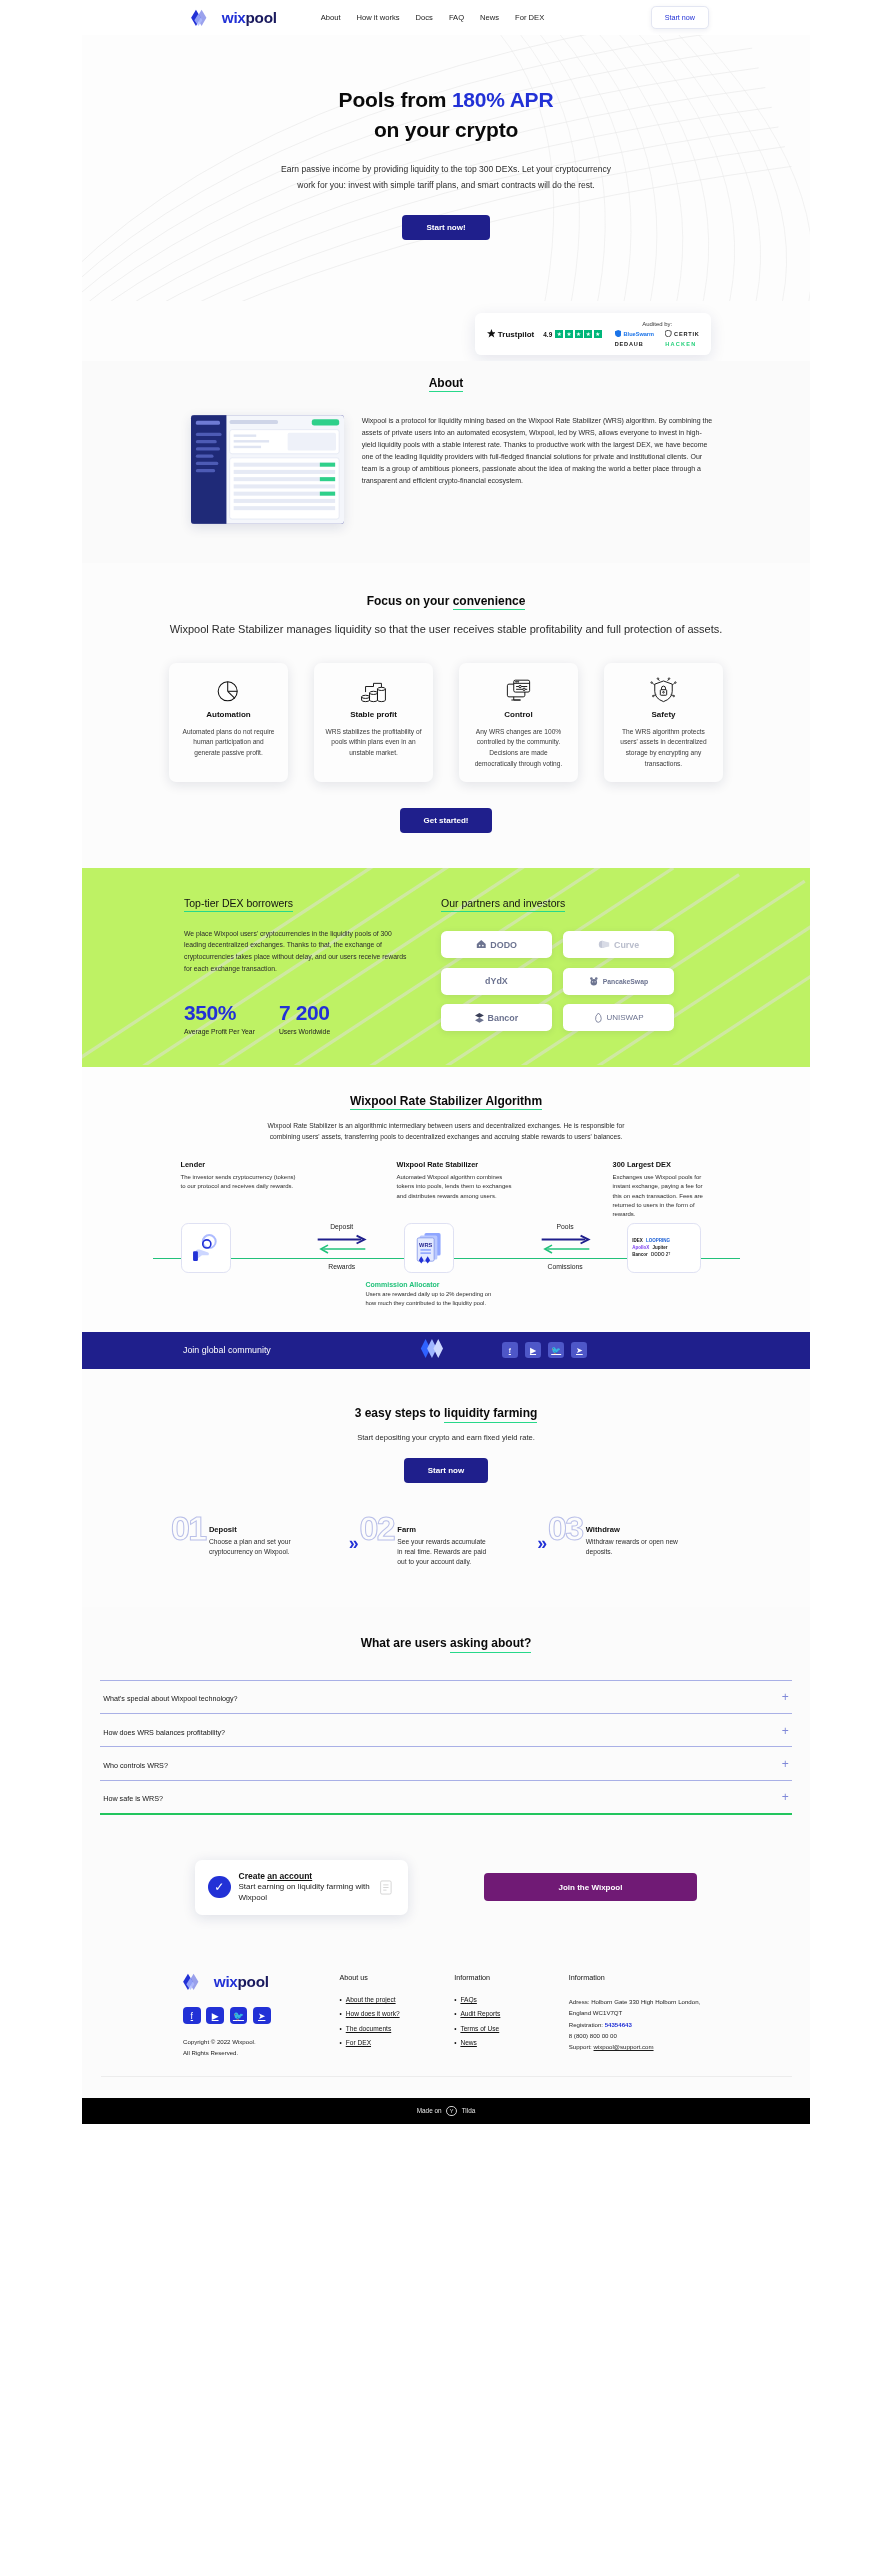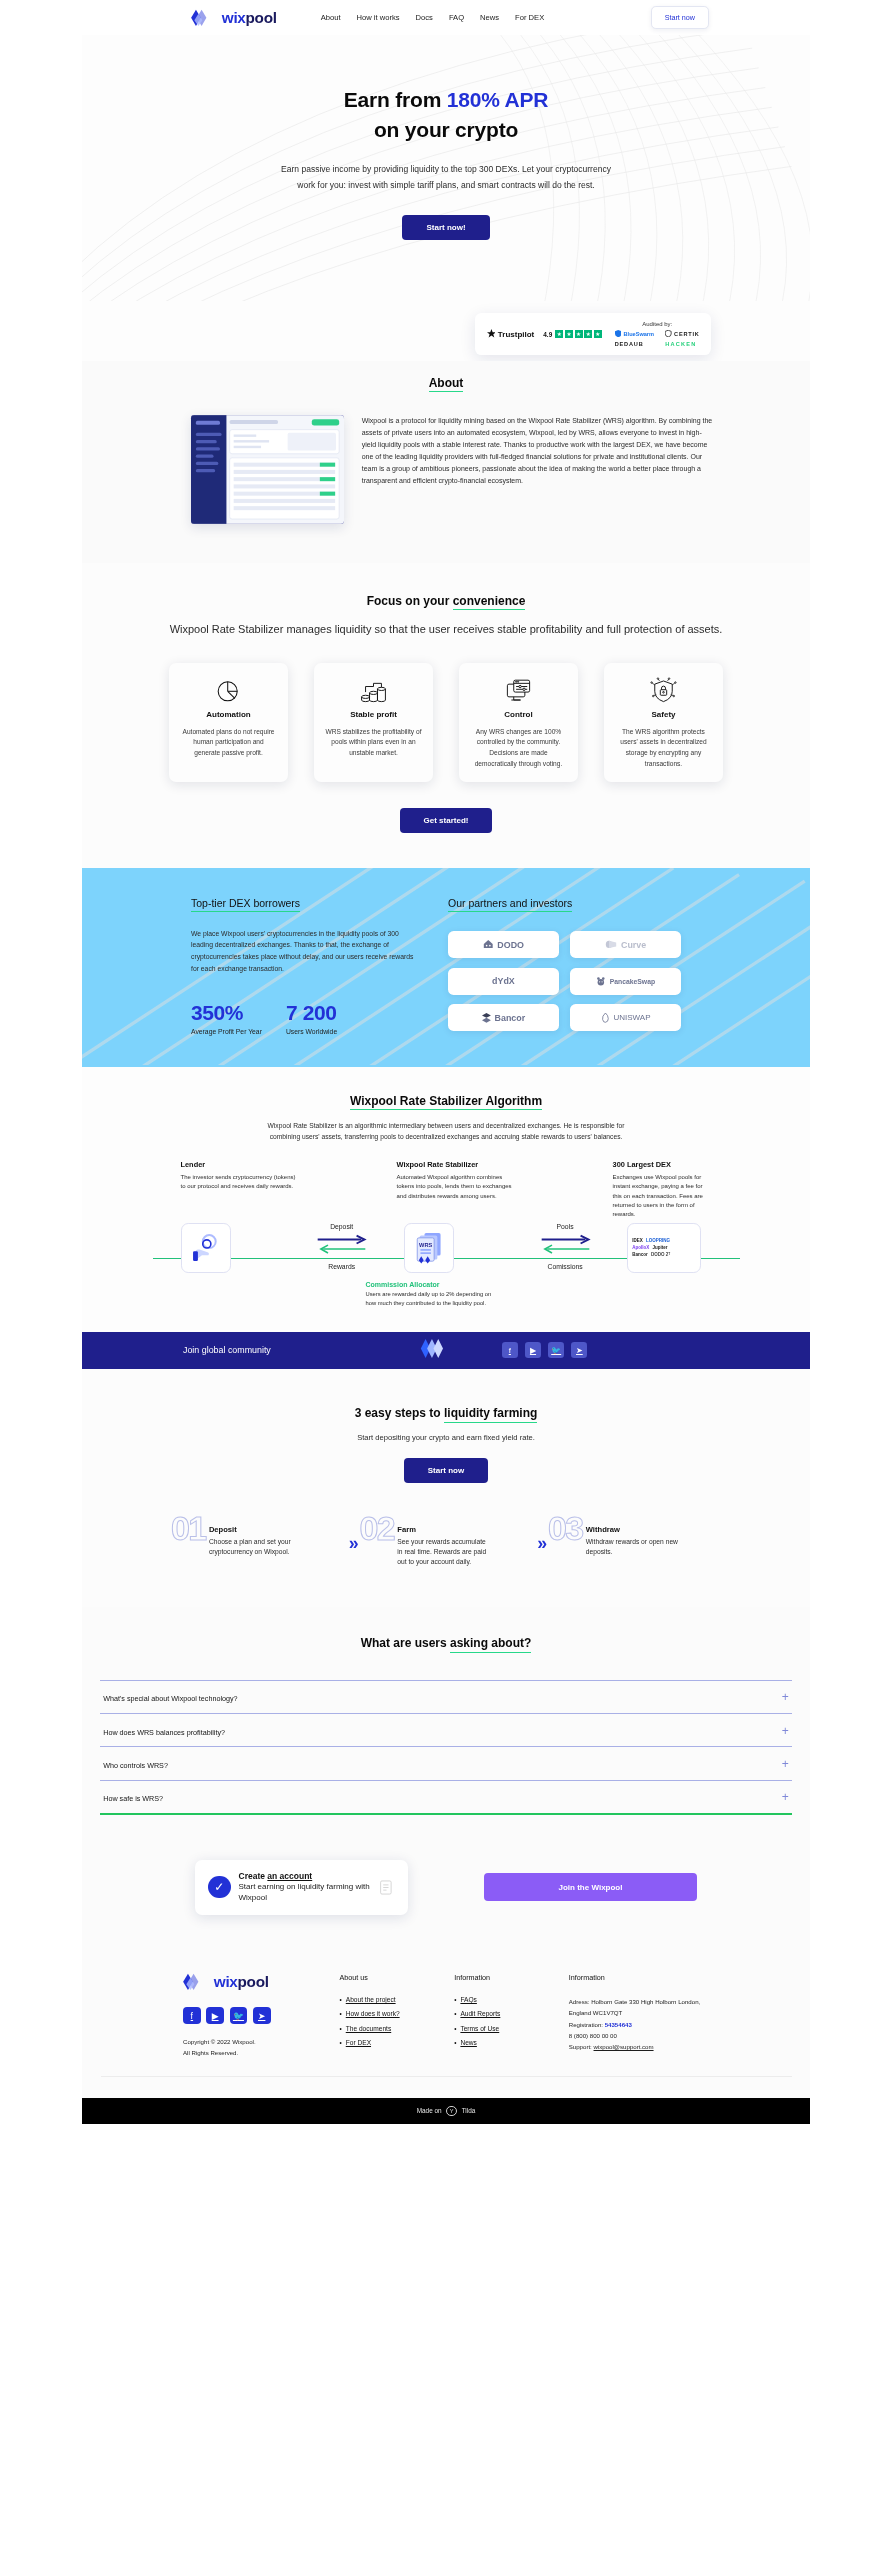--- a/index.html
+++ b/index.html
@@ -94,21 +94,21 @@
     box-shadow: 0 2.4px 11.3px rgba(20,30,60,.11);
     padding: 13px 11.3px; text-align: center;
     display: flex; flex-direction: column; align-items: center;
   }
   .card-icon { height: 29px; display: flex; align-items: center; justify-content: center; margin-bottom: 4.8px; }
   .card-title { font-size: 8px; font-weight: 700; color: #111; margin-bottom: 8px; }
   .card-body { font-size: 6.6px; line-height: 1.6; color: #3a3a3a; }
   .focus-cta { text-align: center; margin-top: 26px; }
 
   
-  .dexwrap { position: relative; background: #7dd3fc; padding: 29px 8px 32px; overflow: hidden; }
+  .dexwrap { position: relative; background: #bef264; padding: 29px 1px 32px; overflow: hidden; }
   .dex-cols { display: flex; margin-left: 101px; gap: 32px; position: relative; z-index: 4; }
   .dex-left { width: 225px; }
   .h2-left { font-size: 10.5px; font-weight: 400; color: #111; }
   .dex-para { font-size: 6.8px; line-height: 1.72; color: #2b2b2b; margin-top: 16px; }
   .stats { display: flex; gap: 24px; margin-top: 27px; }
   .stat-num { font-size: 21px; font-weight: 700; color: #2231d6; letter-spacing: -0.4px; }
   .stat-lbl { font-size: 6.8px; color: #222; margin-top: 2.4px; }
   .dex-right { width: 233px; }
   .plogos { display: grid; grid-template-columns: 1fr 1fr; gap: 9.7px 11.3px; margin-top: 19.3px; }
   .plogo {
@@ -183,21 +183,21 @@
   .cta-card {
     width: 213px; background: #fff; border-radius: 7.2px; padding: 11.3px 13px;
     box-shadow: 0 2.4px 13px rgba(20,30,90,.12);
     display: flex; align-items: center; gap: 8px;
   }
   .cta-check { width: 22.5px; height: 22.5px; border-radius: 50%; background: #2231d6; color: #fff; display: flex; align-items: center; justify-content: center; font-size: 12px; flex: none; }
   .cta-t1 { font-size: 8.5px; font-weight: 700; color: #111; }
   .cta-t1 u { text-decoration-color: #111; }
   .cta-t2 { font-size: 8px; color: #222; line-height: 1.35; margin-top: 0.8px; }
   .btn-join {
-    background: #8b5cf6; color: #fff; border: none; border-radius: 4px;
+    background: #701a75; color: #fff; border: none; border-radius: 4px;
     font-size: 8px; font-weight: 700; padding: 9.7px 0; width: 213px; cursor: pointer; font-family: inherit;
   }
 
   
   .footer { background: #fbfbfb; padding: 24px 0 21px; }
   .f-cols { display: flex; margin-left: 101px; gap: 0; }
   .f-brand { width: 157px; }
   .f-socials { display: flex; gap: 5.6px; margin-top: 16px; }
   .f-soc { width: 17.7px; height: 17.7px; background: #2231d6; border-radius: 4px; display: flex; align-items: center; justify-content: center; color: #fff; font-size: 8.9px; }
   .f-copy { font-size: 6.1px; line-height: 1.7; color: #222; margin-top: 13px; }
@@ -265,21 +265,21 @@
           <path d="M770,-20 Q960,180 900,430"></path>
         <path d="M800,-20 Q1000,190 940,430"></path>
           <path d="M830,-20 Q1040,200 980,430"></path>
         <path d="M860,-20 Q1080,210 1020,430"></path>
           <path d="M890,-20 Q1120,220 1060,430"></path>
         <path d="M920,-20 Q1160,230 1100,430"></path>
       </g>
     </svg>
     <div class="hero-inner">
       <h1 class="hero-title">
-        <span>Earn from </span><span class="accent">180% APR</span><br>
+        <span>Pools from </span><span class="accent">180% APR</span><br>
         <span>on your crypto</span>
       </h1>
       <p class="hero-sub">Earn passive income by providing liquidity to the top 300 DEXs. Let your cryptocurrency work for you: invest with simple tariff plans, and smart contracts will do the rest.</p>
       <div class="hero-cta">
         <button class="btn-primary">Start now!</button>
       </div>
     </div>
 
     <div class="trust-card">
       <div class="tp-left">

